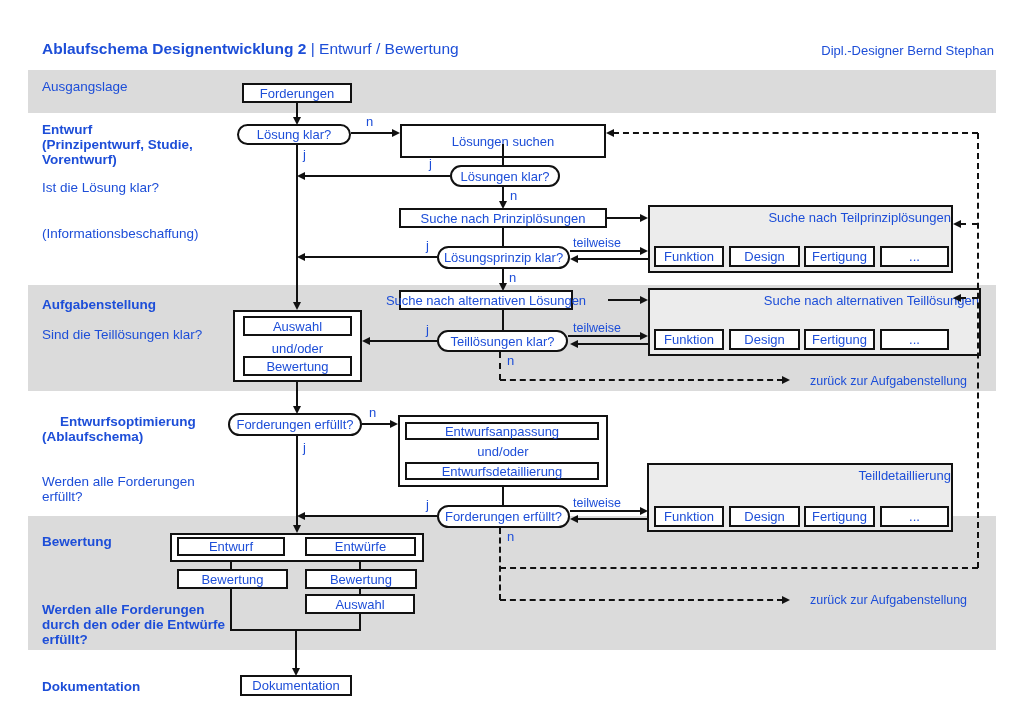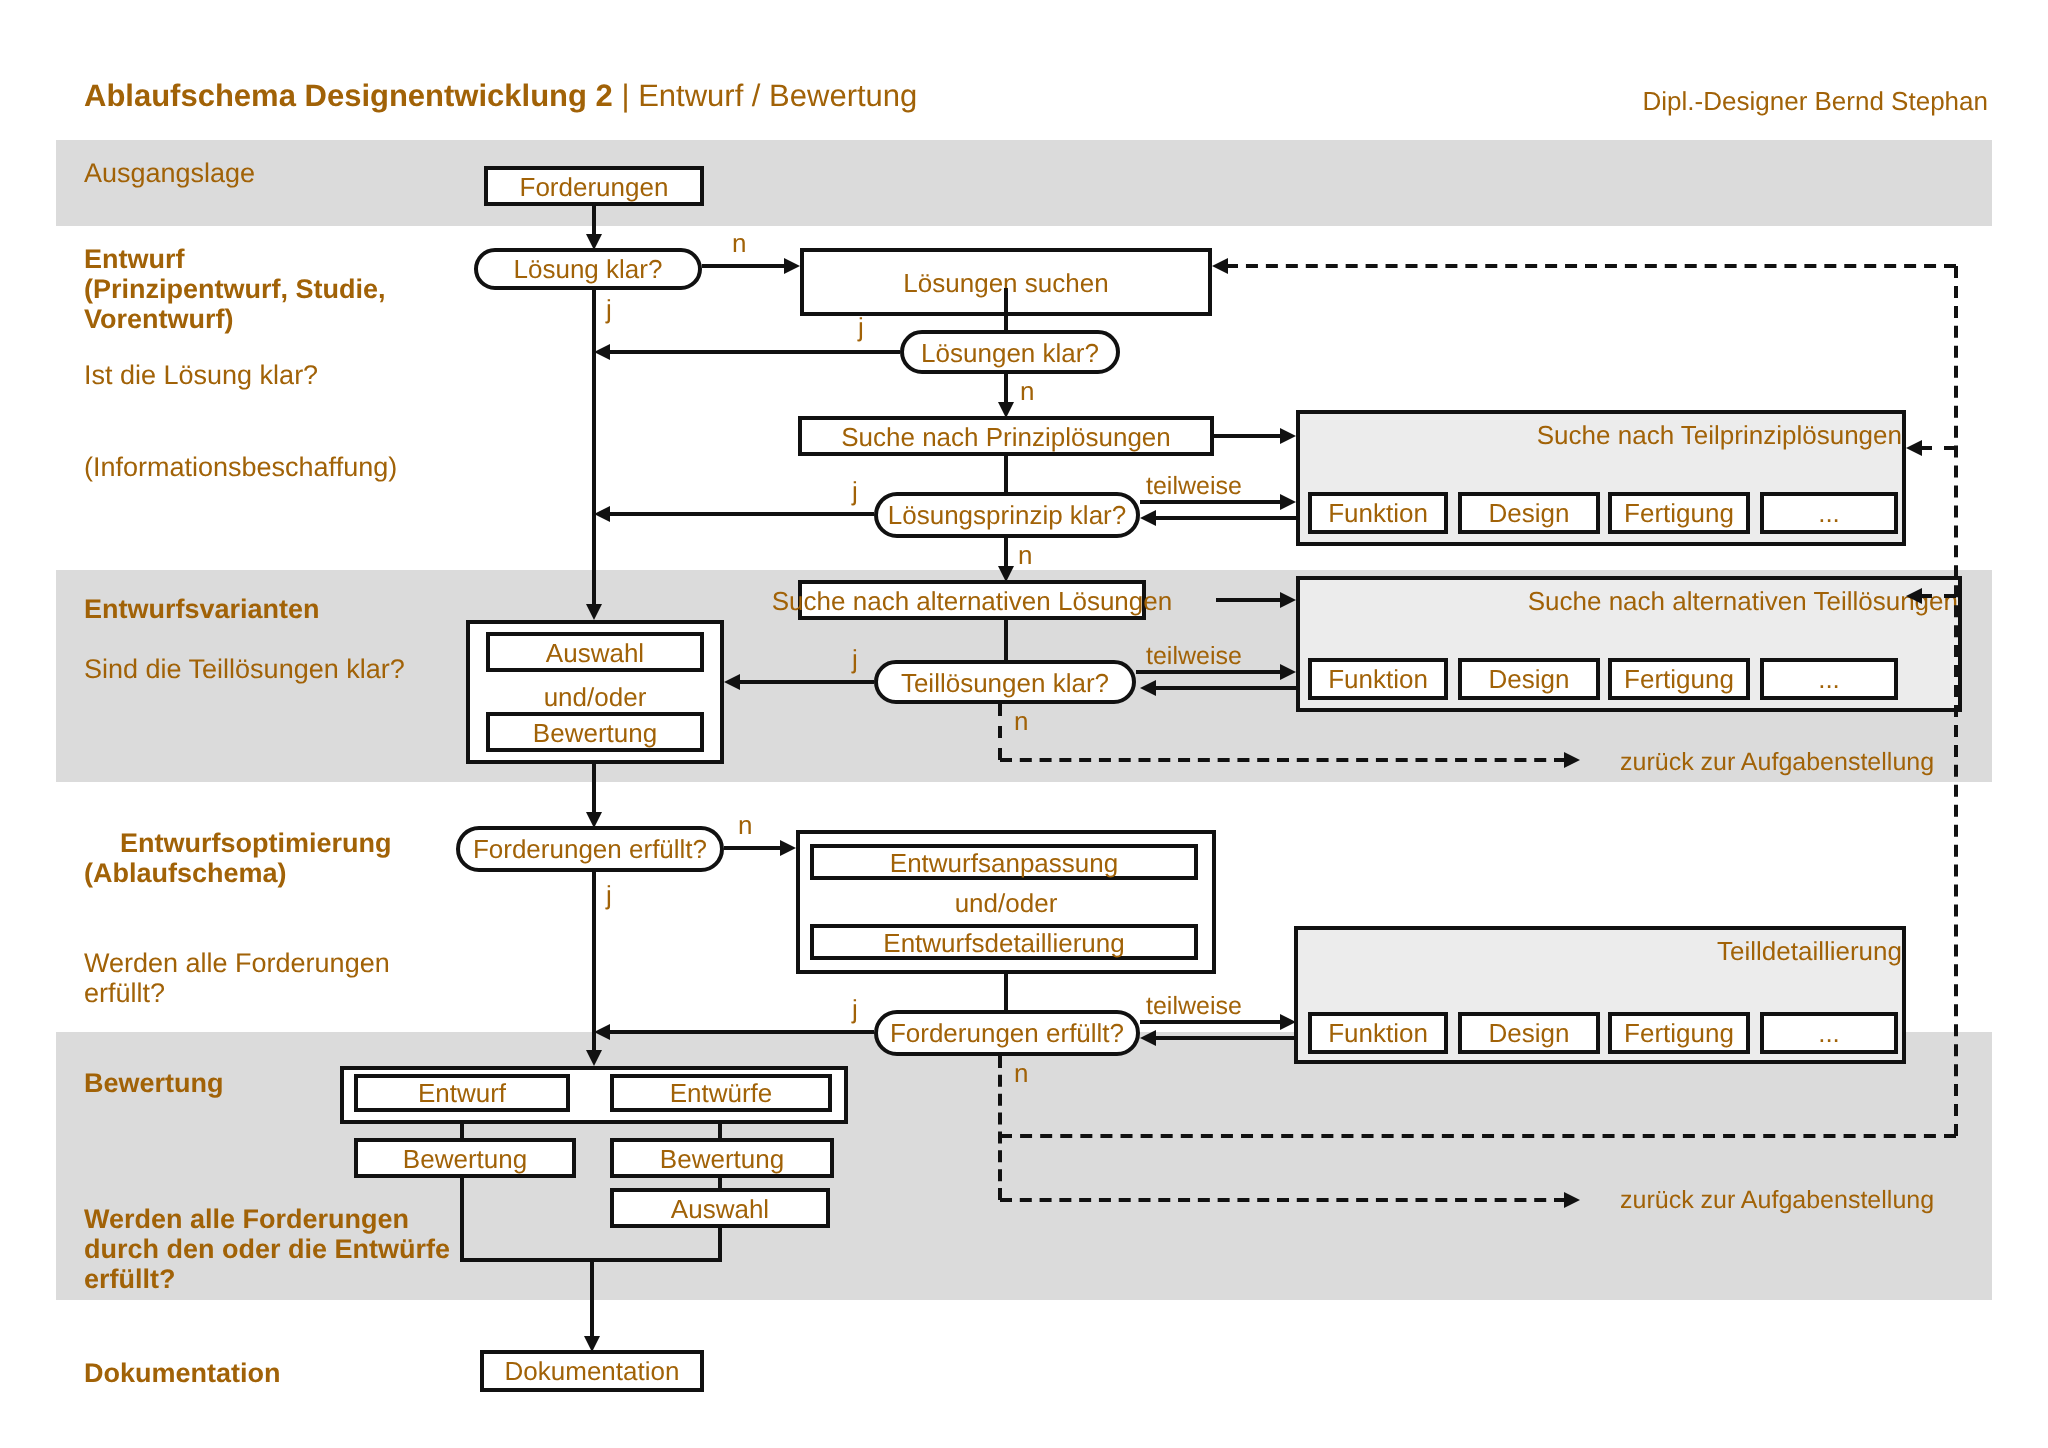--- a/index.html
+++ b/index.html
@@ -1,17 +1,17 @@
 <!DOCTYPE html>
 <html><head>
 <meta charset="utf-8">
 <style>
   html,body{margin:0;padding:0;background:#fff}
   .page{position:relative;width:1024px;height:724px;background:#fff;overflow:hidden;
-        font-family:"Liberation Sans",sans-serif;color:#a16207}
+        font-family:"Liberation Sans",sans-serif;color:#1d4ed8}
   .band{position:absolute;left:28px;width:968px;background:#dbdbdb}
   .box{position:absolute;background:#fff;border:2px solid #111;box-sizing:border-box;
        display:flex;align-items:center;justify-content:center;font-size:13px;white-space:nowrap}
   .panel{position:absolute;background:#ececec;border:2px solid #111;box-sizing:border-box}
   .ptitle{position:absolute;left:0;right:0;top:3px;text-align:right;font-size:13px}
   .wrap{position:absolute;background:#fff;border:2px solid #111;box-sizing:border-box}
   .ell{position:absolute;background:#fff;border:2px solid #111;border-radius:14px;box-sizing:border-box;
        display:flex;align-items:center;justify-content:center;font-size:13px;white-space:nowrap}
   .hl{position:absolute;height:2px;background:#111}
   .vl{position:absolute;width:2px;background:#111}
@@ -43,21 +43,21 @@
   <div class="band" style="top:70px;height:43px"></div>
   <div class="band" style="top:285px;height:106px"></div>
   <div class="band" style="top:516px;height:134px"></div>
 
   <div class="sect" style="left:42px;top:79px">Ausgangslage</div>
   <div class="sect b" style="left:42px;top:122px">Entwurf</div>
   <div class="sect b" style="left:42px;top:137px">(Prinzipentwurf, Studie,</div>
   <div class="sect b" style="left:42px;top:152px">Vorentwurf)</div>
   <div class="sect" style="left:42px;top:180px">Ist die Lösung klar?</div>
   <div class="sect" style="left:42px;top:226px">(Informationsbeschaffung)</div>
-  <div class="sect b" style="left:42px;top:297px">Entwurfsvarianten</div>
+  <div class="sect b" style="left:42px;top:297px">Aufgabenstellung</div>
   <div class="sect" style="left:42px;top:327px">Sind die Teillösungen klar?</div>
   <div class="sect b" style="left:60px;top:414px">Entwurfsoptimierung</div>
   <div class="sect b" style="left:42px;top:429px">(Ablaufschema)</div>
   <div class="sect" style="left:42px;top:474px">Werden alle Forderungen</div>
   <div class="sect" style="left:42px;top:489px">erfüllt?</div>
   <div class="sect b" style="left:42px;top:534px">Bewertung</div>
   <div class="sect b" style="left:42px;top:602px">Werden alle Forderungen</div>
   <div class="sect b" style="left:42px;top:617px">durch den oder die Entwürfe</div>
   <div class="sect b" style="left:42px;top:632px">erfüllt?</div>
   <div class="sect b" style="left:42px;top:679px">Dokumentation</div>

